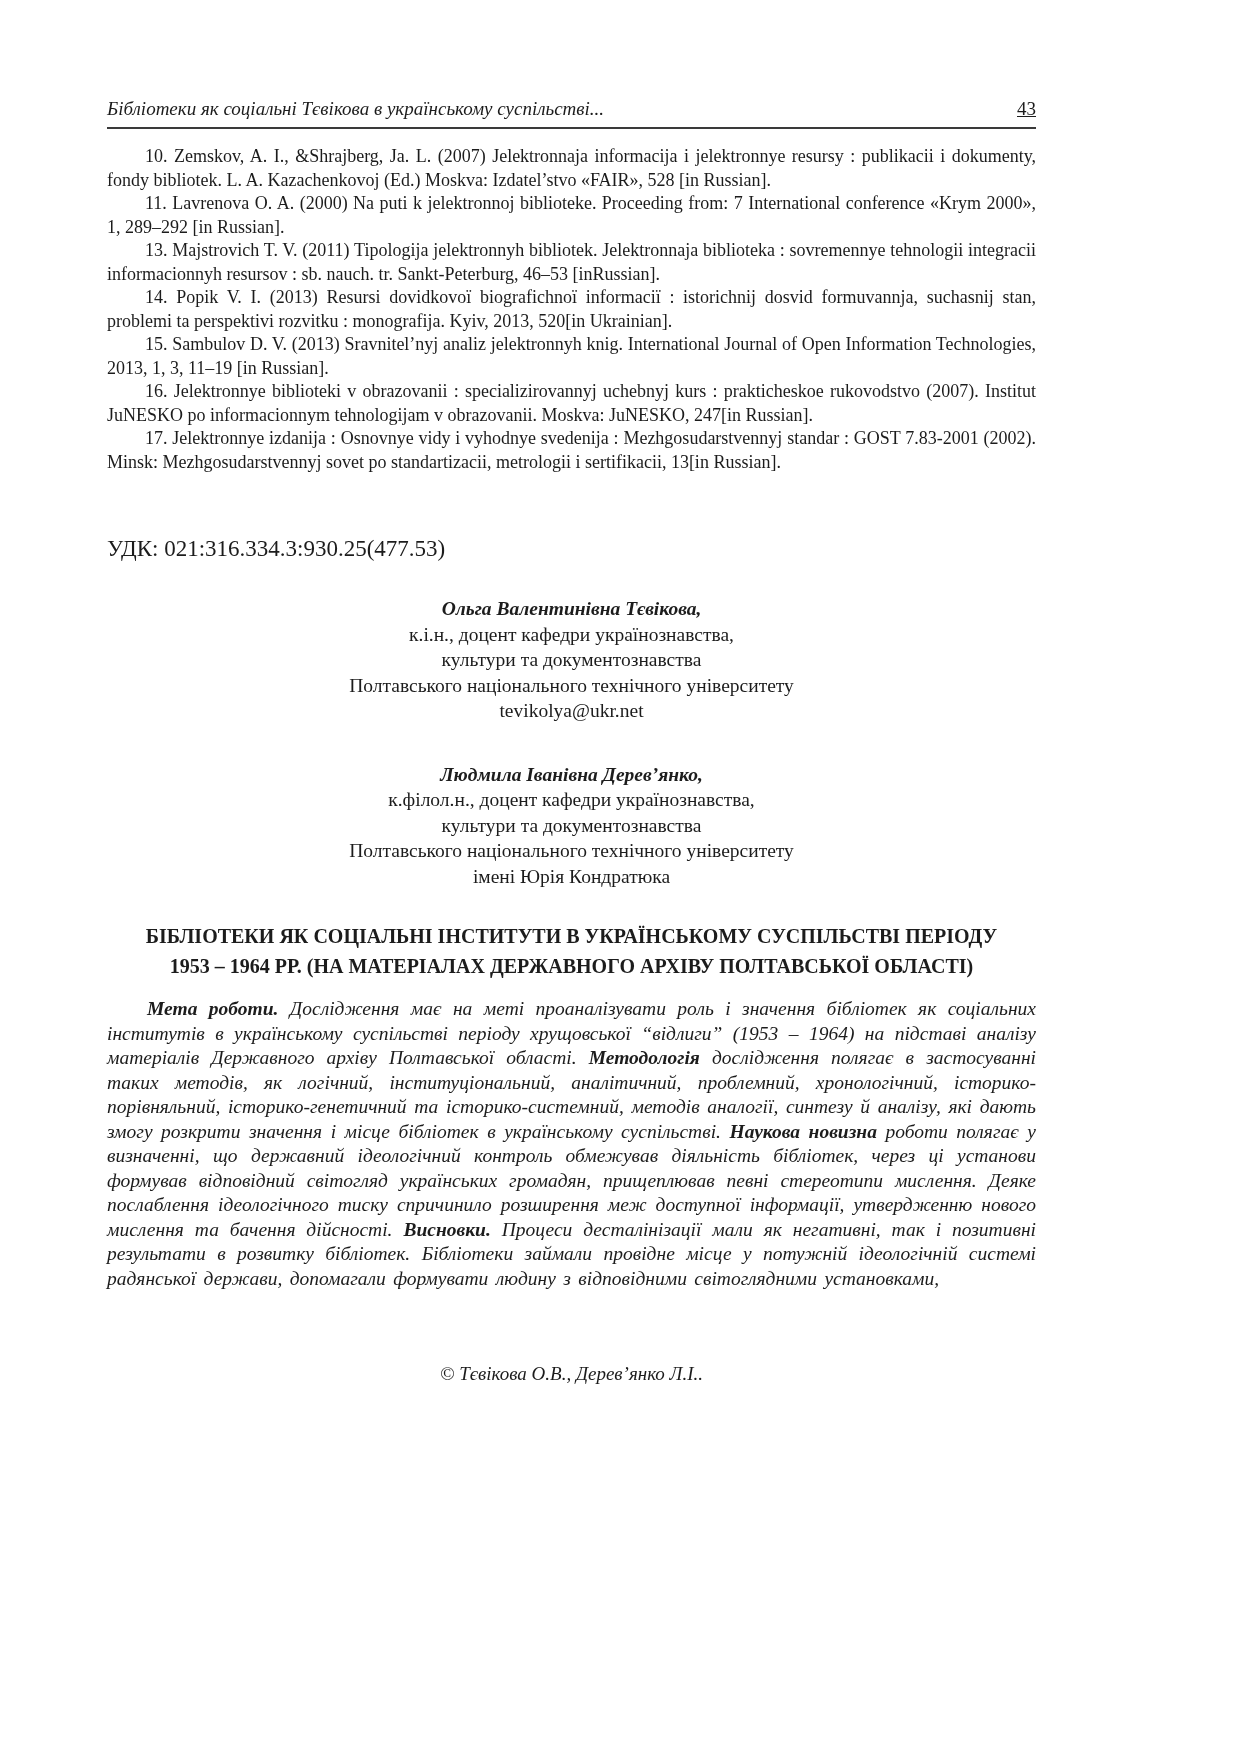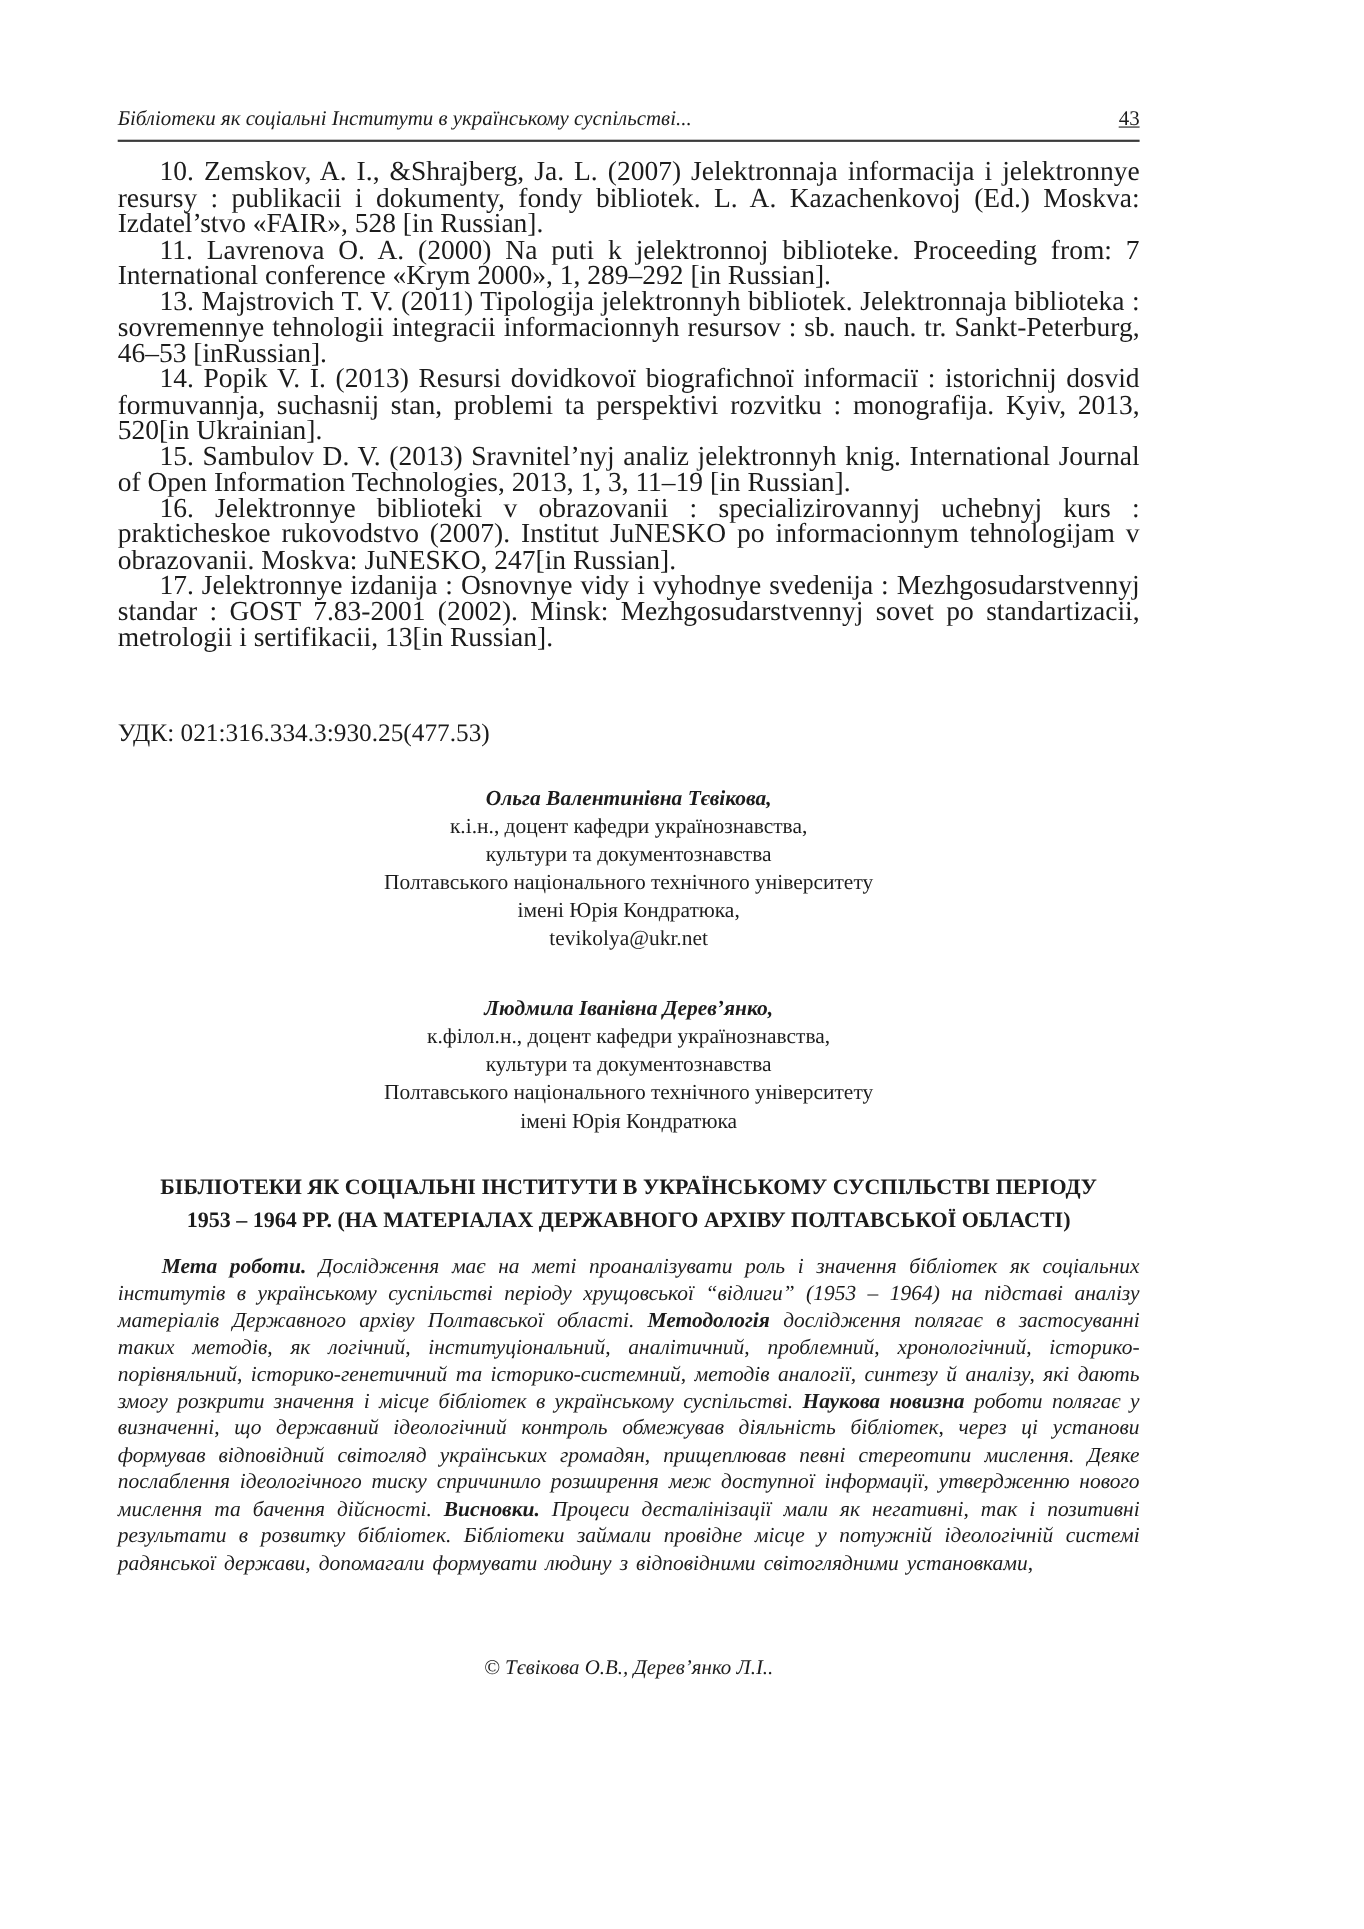--- a/index.html
+++ b/index.html
@@ -32,21 +32,21 @@
     border-bottom: 2px solid #3a3a3a;
   }
   .running-head .page-number {
     font-style: normal;
     font-size: 19px;
     text-decoration: underline;
   }
   
   .references {
     margin-top: 16px;
-    font-size: 25px;
+    font-size: 18px;
     line-height: 23.5px;
   }
   .ref {
     margin: 0;
     text-indent: 38px;
     text-align: justify;
   }
   
   .udc {
     margin: 62px 0 0 0;
@@ -91,42 +91,41 @@
     font-style: italic;
     font-size: 19px;
   }
 </style>
 </head>
 <body>
 
 <div class="content">
 
   <div class="running-head">
-    <span class="running-title">Бібліотеки як соціальні Інститути в українському суспільстві...</span>
+    <span class="running-title">Бібліотеки як соціальні Тєвікова в українському суспільстві...</span>
     <span class="page-number">43</span>
   </div>
 
   <div class="references">
     <p class="ref">10. Zemskov, A. I., &amp;Shrajberg, Ja. L. (2007) Jelektronnaja informacija i jelektronnye resursy : publikacii i dokumenty, fondy bibliotek. L. A. Kazachenkovoj (Ed.) Moskva: Izdatel’stvo «FAIR», 528 [in Russian].</p>
     <p class="ref">11. Lavrenova O. A. (2000) Na puti k jelektronnoj biblioteke. Proceeding from: 7 International conference «Krym 2000», 1, 289–292 [in Russian].</p>
     <p class="ref">13. Majstrovich T. V. (2011) Tipologija jelektronnyh bibliotek. Jelektronnaja biblioteka : sovremennye tehnologii integracii informacionnyh resursov : sb. nauch. tr. Sankt-Peterburg, 46–53 [inRussian].</p>
     <p class="ref">14. Popik V. I. (2013) Resursi dovidkovoї biografichnoї informaciї : istorichnij dosvid formuvannja, suchasnij stan, problemi ta perspektivi rozvitku : monografija. Kyiv, 2013, 520[in Ukrainian].</p>
     <p class="ref">15. Sambulov D. V. (2013) Sravnitel’nyj analiz jelektronnyh knig. International Journal of Open Information Technologies, 2013, 1, 3, 11–19 [in Russian].</p>
     <p class="ref">16. Jelektronnye biblioteki v obrazovanii : specializirovannyj uchebnyj kurs : prakticheskoe rukovodstvo (2007). Institut JuNESKO po informacionnym tehnologijam v obrazovanii. Moskva: JuNESKO, 247[in Russian].</p>
     <p class="ref">17. Jelektronnye izdanija : Osnovnye vidy i vyhodnye svedenija : Mezhgosudarstvennyj standar : GOST 7.83-2001 (2002). Minsk: Mezhgosudarstvennyj sovet po standartizacii, metrologii i sertifikacii, 13[in Russian].</p>
   </div>
 
   <p class="udc">УДК: 021:316.334.3:930.25(477.53)</p>
 
   <div class="author-block first">
     <p class="author-name">Ольга Валентинівна Тєвікова,</p>
     <p class="author-line">к.і.н., доцент кафедри українознавства,</p>
     <p class="author-line">культури та документознавства</p>
     <p class="author-line">Полтавського національного технічного університету</p>
-    <p class="author-line">імені Юрія Кондратюка,</p>
     <p class="author-line">tevikolya@ukr.net</p>
   </div>
 
   <div class="author-block second">
     <p class="author-name">Людмила Іванівна Дерев’янко,</p>
     <p class="author-line">к.філол.н., доцент кафедри українознавства,</p>
     <p class="author-line">культури та документознавства</p>
     <p class="author-line">Полтавського національного технічного університету</p>
     <p class="author-line">імені Юрія Кондратюка</p>
   </div>

